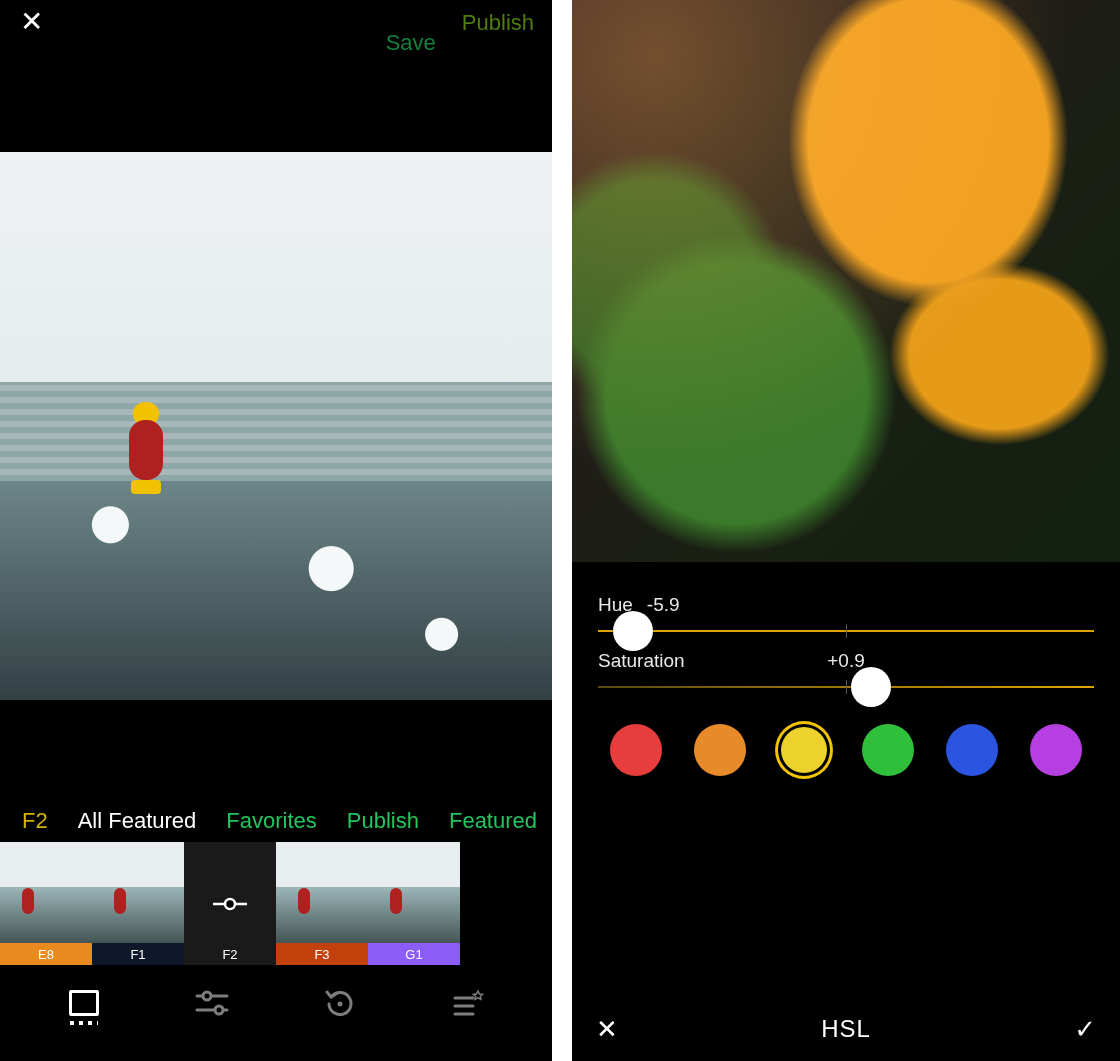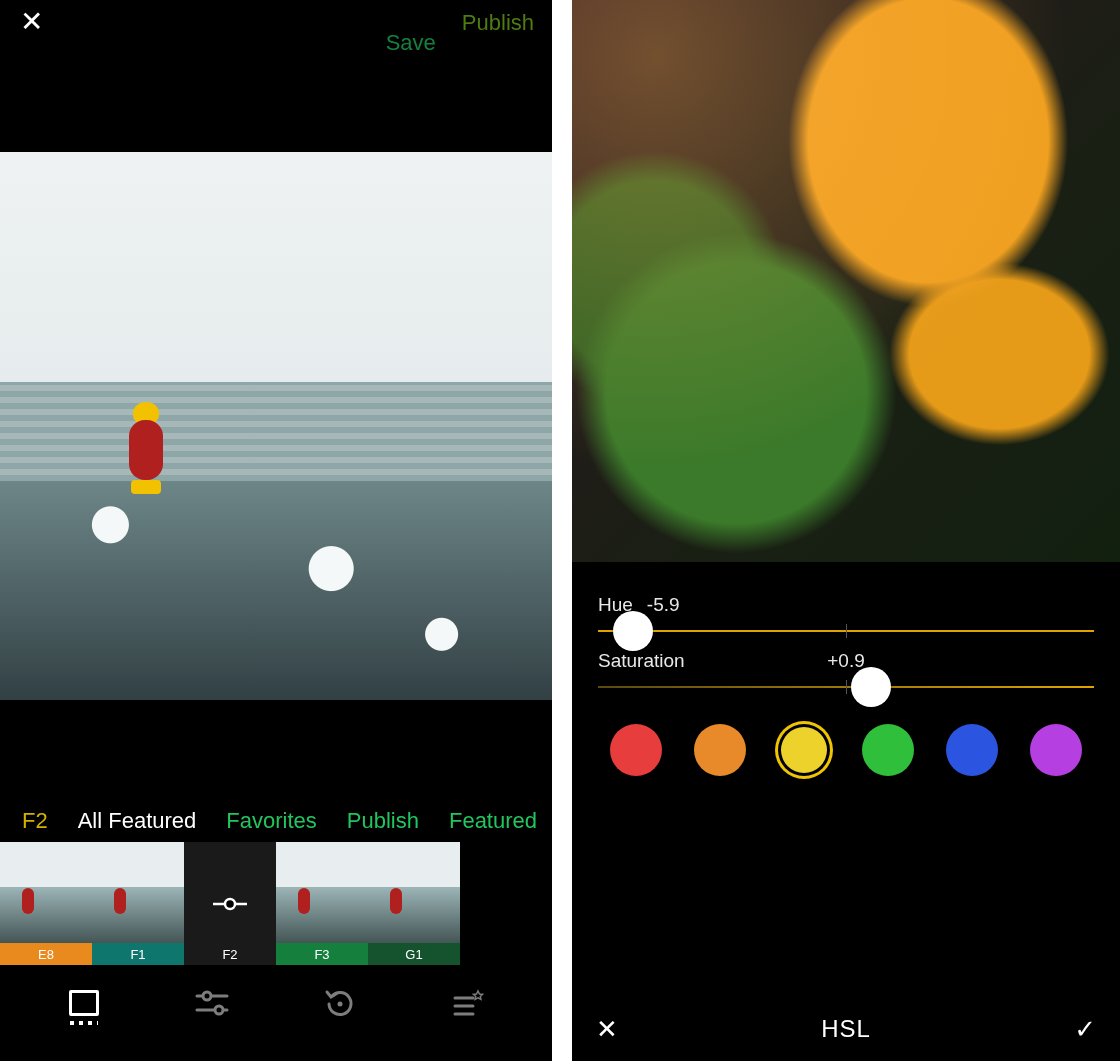--- a/index.html
+++ b/index.html
@@ -132,46 +132,46 @@
           <div class="tkid"></div>
         </div>
       <div class="lbl" style="background:#e88a1e">E8</div>
       </div>
       <div class="preset">
         <div class="thumb">
           <div class="tsky"></div>
           <div class="tsea"></div>
           <div class="tkid"></div>
         </div>
-      <div class="lbl" style="background:#0f766e">F1</div>
+      <div class="lbl" style="background:#0f172a">F1</div>
       </div>
       <div class="preset sel">
         <div class="selglyph">
           <svg width="38" height="20" viewBox="0 0 38 20" stroke-width="2.5" fill="none">
             <line x1="2" y1="10" x2="36" y2="10"></line>
             <circle cx="19" cy="10" r="5" fill="#000"></circle>
           </svg>
         </div>
       <div class="lbl lbl-f2">F2</div>
       </div>
       <div class="preset">
         <div class="thumb">
           <div class="tsky"></div>
           <div class="tsea"></div>
           <div class="tkid"></div>
         </div>
-      <div class="lbl" style="background:#15803d">F3</div>
-      </div>
-      <div class="preset">
-        <div class="thumb">
-          <div class="tsky"></div>
-          <div class="tsea"></div>
-          <div class="tkid"></div>
-        </div>
-      <div class="lbl" style="background:#14532d">G1</div>
+      <div class="lbl" style="background:#c2410c">F3</div>
+      </div>
+      <div class="preset">
+        <div class="thumb">
+          <div class="tsky"></div>
+          <div class="tsea"></div>
+          <div class="tkid"></div>
+        </div>
+      <div class="lbl" style="background:#8b5cf6">G1</div>
       </div>
     </div>
 
   <div class="l-toolbar">
     <div class="tb-btn active">
       <div class="tb-presets-icon"></div>
     </div>
     <div class="tb-btn">
       <svg class="tb-sliders-icon" viewBox="0 0 34 30" stroke="currentColor" stroke-width="3" fill="none" stroke-linecap="round">
         <line x1="2" y1="8" x2="32" y2="8"></line>

